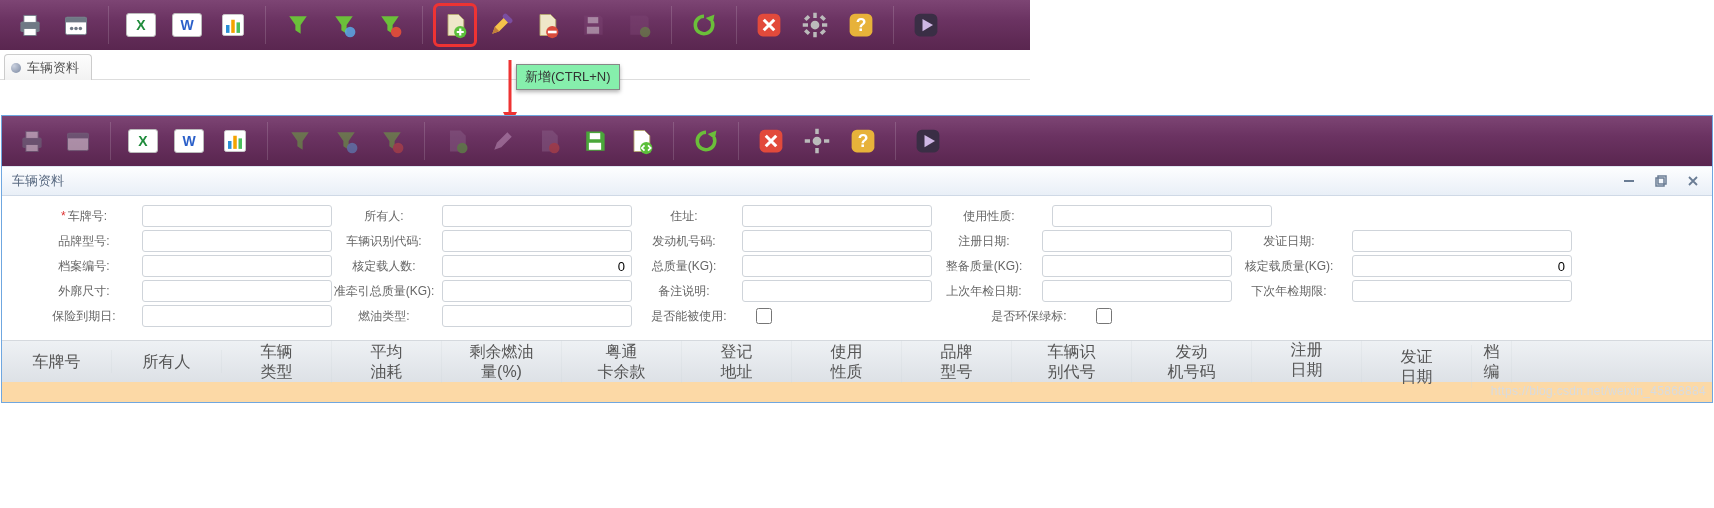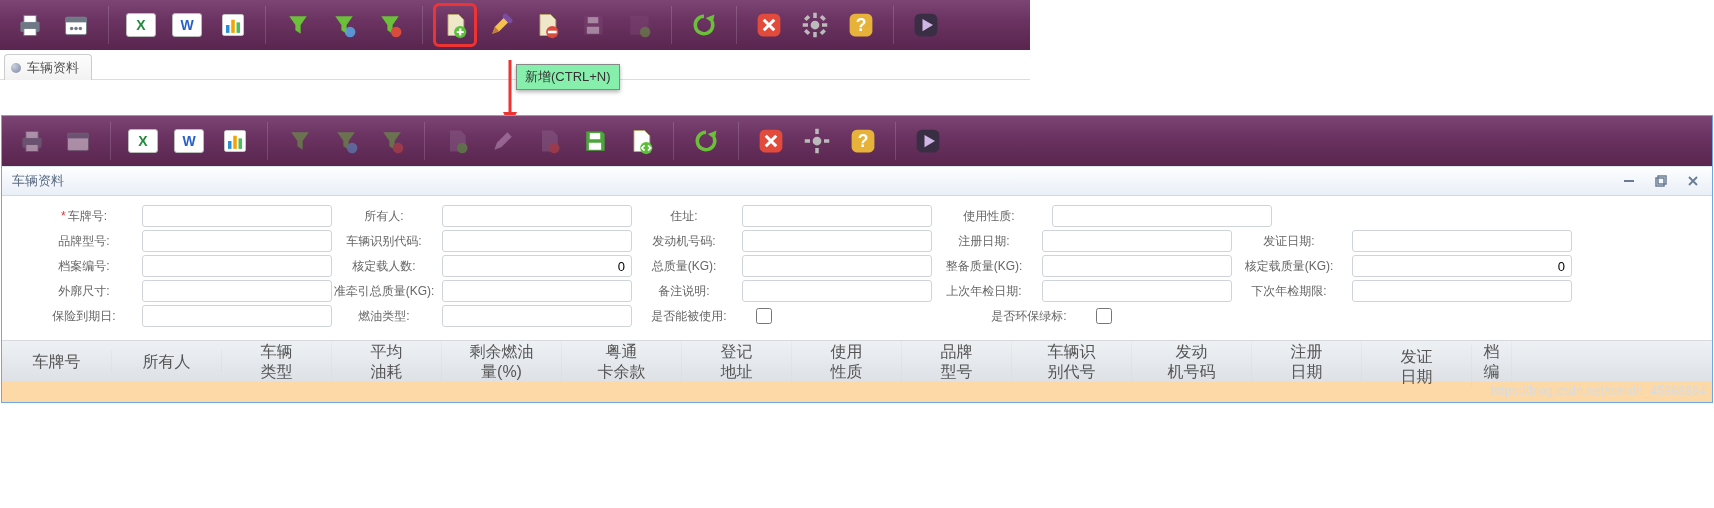--- a/index.html
+++ b/index.html
@@ -453,21 +453,21 @@
         <div class="col" style="width: 110px;">所有人</div>
         <div class="col" style="width: 110px;">车辆<br>类型</div>
         <div class="col" style="width: 110px;">平均<br>油耗</div>
         <div class="col" style="width: 120px;">剩余燃油<br>量(%)</div>
         <div class="col" style="width: 120px;">粤通<br>卡余款</div>
         <div class="col" style="width: 110px;">登记<br>地址</div>
         <div class="col" style="width: 110px;">使用<br>性质</div>
         <div class="col" style="width: 110px;">品牌<br>型号</div>
         <div class="col" style="width: 120px;">车辆识<br>别代号</div>
         <div class="col" style="width: 120px;">发动<br>机号码</div>
-        <div class="col" style="width: 110px;">注册<br>日期</div>
+        <div class="col" style="width: 110px; font-family: Liberation Mono, monospace;">注册<br>日期</div>
         <div class="col" style="width: 110px; margin-top: 10px;">发证<br>日期</div>
         <div class="col" style="width: 40px;">档<br>编</div>
       </div>
     <div class="orangebar"></div>
     <div class="watermark">https://blog.csdn.net/weixin_45868884</div>
   </div>
 
 </div>
 
 </body></html>

